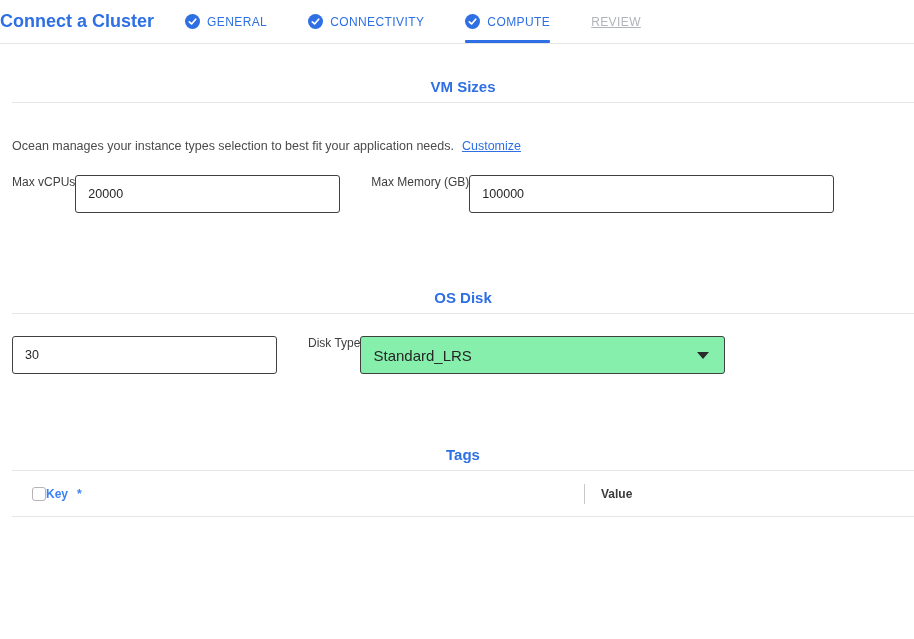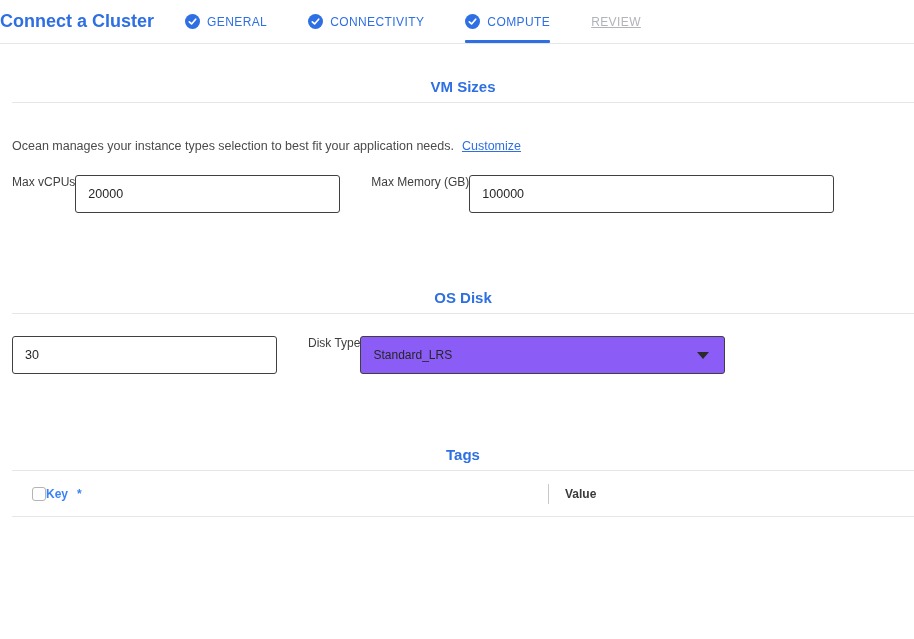--- a/index.html
+++ b/index.html
@@ -65,41 +65,41 @@
     height: 38px; border: 1px solid var(--input-border); border-radius: 3px;
     padding: 0 12px; font-size: 12.5px; color: var(--input-text);
     font-family: inherit; background: #fff; outline: none;
   }
   .w1 { width: 265px; }
   .w2 { width: 365px; }
 
   .select-box {
     width: 365px; height: 38px; border: 1px solid var(--input-border); border-radius: 3px;
     display: flex; align-items: center; justify-content: space-between;
-    padding: 0 15px 0 12px; font-size: 12px; color: var(--input-text);
-    cursor: pointer; background: #8b5cf6;
+    padding: 0 15px 0 12px; font-size: 15px; color: var(--input-text);
+    cursor: pointer; background: #86efac;
   }
   .caret-down {
     width: 0; height: 0;
     border-left: 6px solid transparent; border-right: 6px solid transparent;
     border-top: 7px solid #2b2b2b;
   }
 
   
   .tags-header {
     height: 46px; border-bottom: 1px solid var(--divider);
     display: flex; align-items: center; position: relative;
   }
   .checkbox {
     width: 14px; height: 14px; border: 1px solid #b4b4b4; border-radius: 3px;
     margin-left: 20px; background: #fff; cursor: pointer; flex: none;
   }
   .key-head { font-size: 12px; font-weight: 700; color: #3b82f6; display: flex; }
   .required-mark { margin-left: 9px; font-weight: 700; }
-  .value-head { position: absolute; left: 536px; top: 0; bottom: 0; display: flex; align-items: center; }
+  .value-head { position: absolute; left: 572px; top: 0; bottom: 0; display: flex; align-items: center; }
   .vdiv { width: 1px; height: 20px; background: #c9c9c9; }
   .value-label { margin-left: 16px; font-size: 12px; font-weight: 700; color: #3a3a3a; }
 </style>
 </head>
 <body>
 
 <div class="header">
   <div class="app-title">Connect a Cluster</div>
   <div class="steps">
     <div class="step">

